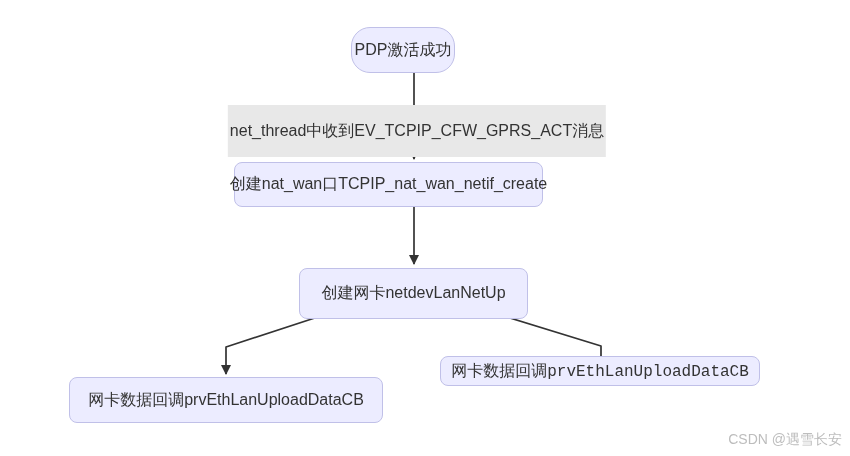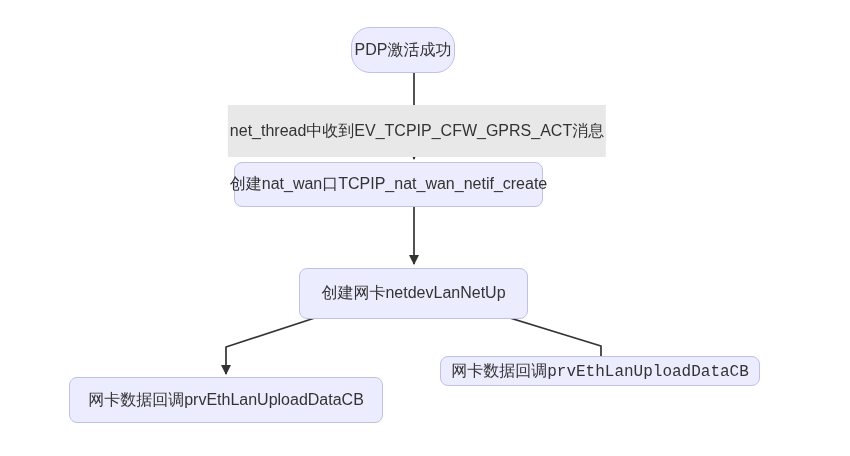--- a/index.html
+++ b/index.html
@@ -97,14 +97,15 @@
   </div>
 
   <div class="node node-session">
     <span>网卡数据回调prvEthLanUploadDataCB</span>
   </div>
 
   <div class="node node-upload">
     <span>网卡数据回调prvEthLanUploadDataCB</span>
   </div>
 
+  <div class="watermark">CSDN @遇雪长安</div>
 
 </div>
 
 </body></html>

